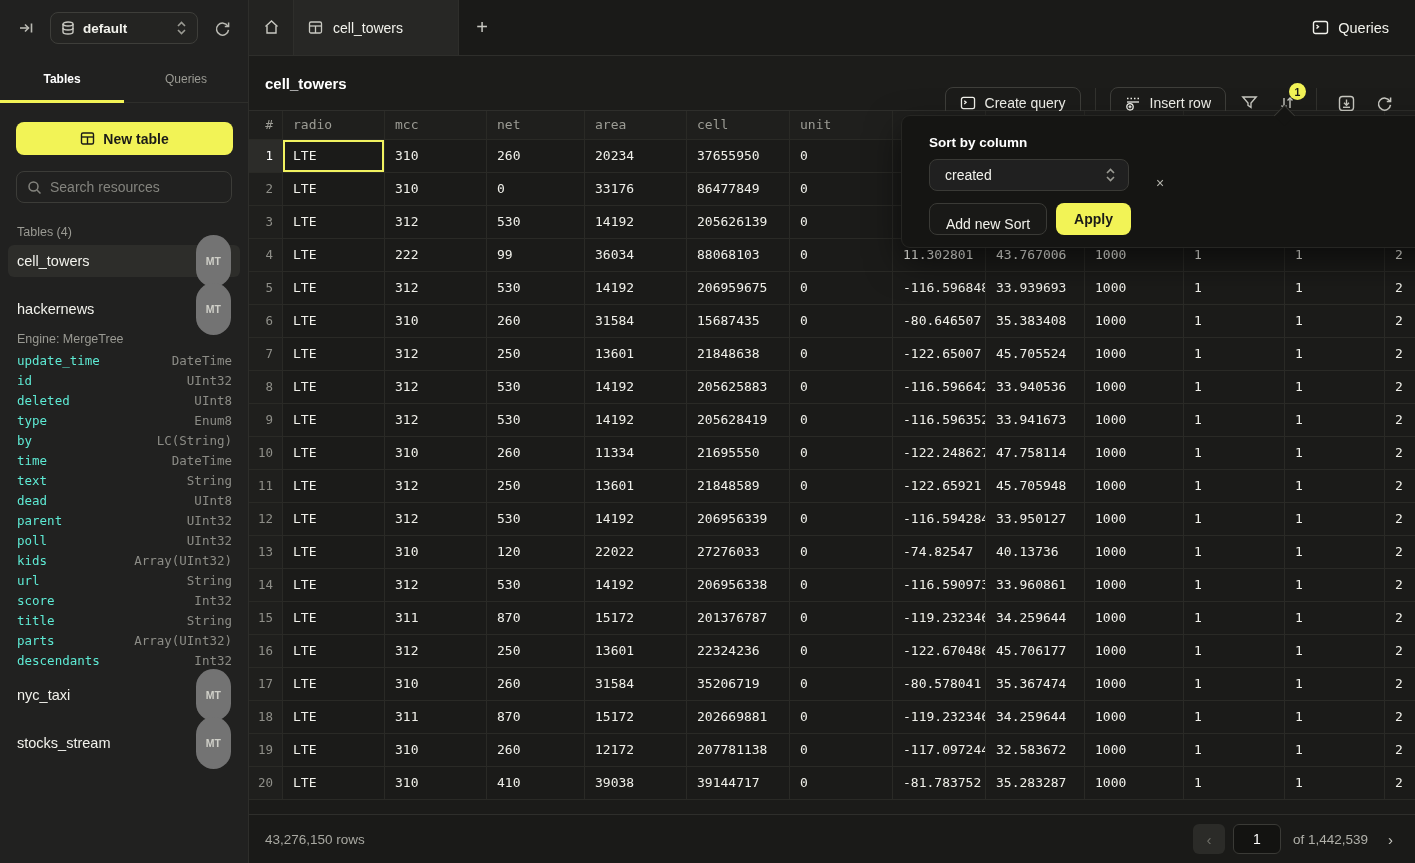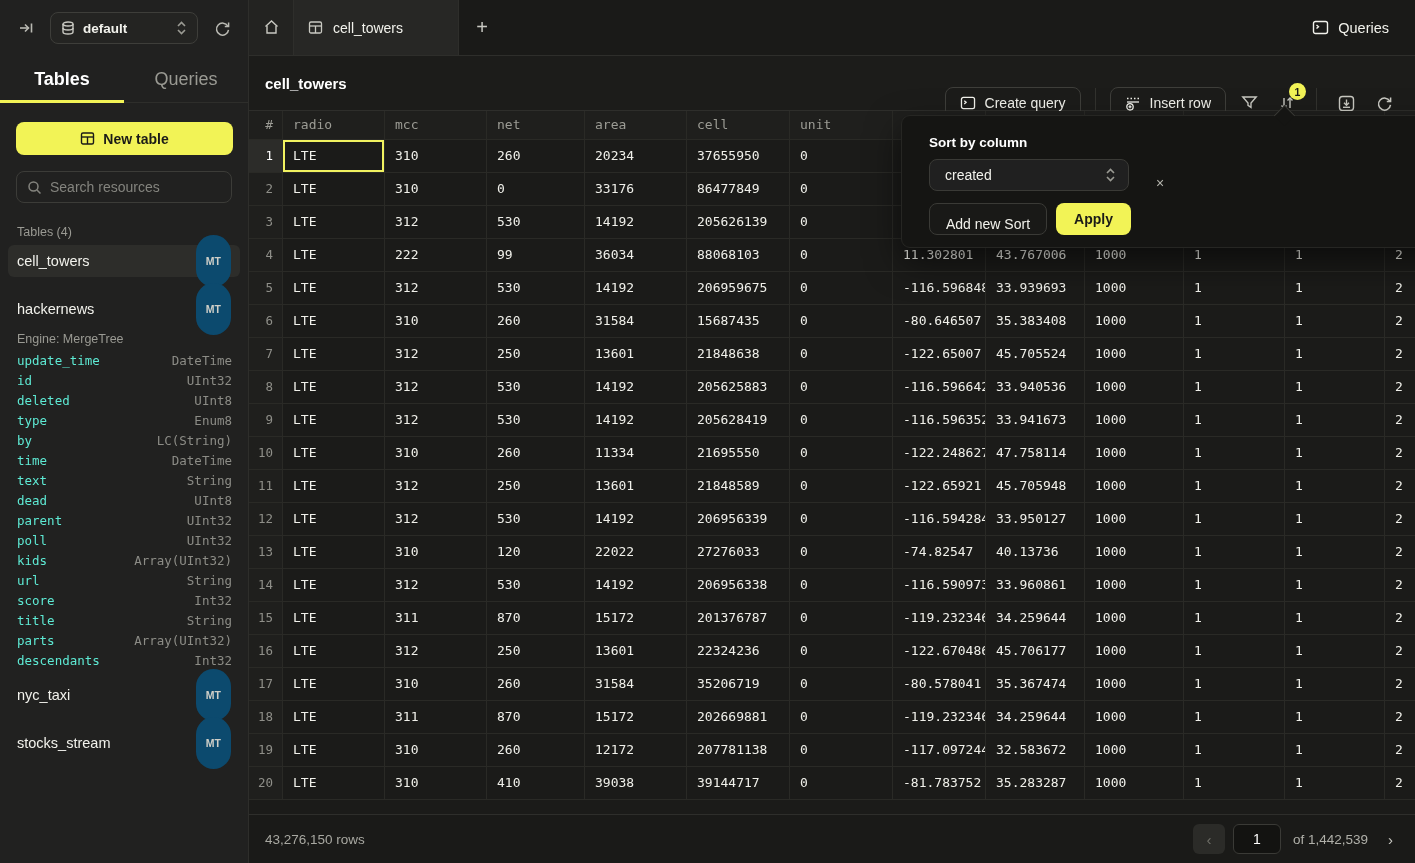--- a/index.html
+++ b/index.html
@@ -15,38 +15,38 @@
   .sidebar { position:absolute; left:0; top:0; width:249px; height:863px;
     background:#212120; border-right:1px solid #2e2e2b; z-index:2; }
   .sidebar-top { height:56px; display:flex; align-items:center; padding:0 12px; gap:10px; }
   .icon-btn { background:none; border:none; color:#b9b9b2; cursor:pointer;
     display:flex; align-items:center; justify-content:center; width:28px; height:28px; }
   .db-select { flex:1; height:32px; border:1px solid #3e3e3a; border-radius:8px;
     display:flex; align-items:center; gap:8px; padding:0 10px; background:#242422; cursor:pointer; }
   .db-select .label { font-size:13.5px; font-weight:700; color:#f2f2ec; flex:1; }
   .sidebar-tabs { height:47px; display:flex; border-bottom:1px solid #2e2e2b; position:relative; }
   .s-tab { flex:1; display:flex; align-items:center; justify-content:center;
-    font-size:18px; color:#9a9a93; cursor:pointer;text-align:right; }
+    font-size:12px; color:#9a9a93; cursor:pointer;text-align:right; }
   .s-tab.active { color:#ffffff; font-weight:700; }
   .s-tab-underline { position:absolute; left:0; bottom:-1px; width:124px; height:3px; background:#f2f356; }
   .new-table-btn { display:flex; align-items:center; justify-content:center; gap:8px;
     margin:19px 16px 0 16px; width:217px; height:33px; background:#f2f356; color:#1b1b17;
     border:none; border-radius:8px; font-size:14px; font-weight:700; cursor:pointer;
     font-family:"Liberation Sans", sans-serif; }
   .search-box { margin:16px 16px 0 16px; height:32px; border:1px solid #3c3c38; border-radius:8px;
     display:flex; align-items:center; gap:8px; padding:0 10px; }
   .search-box input { flex:1; background:transparent; border:none; outline:none;
     color:#e8e8e2; font-size:14px; font-family:"Liberation Sans", sans-serif; }
   .search-box input::placeholder { color:#84847e; }
   .section-title { margin:22px 0 6px 17px; font-size:12.5px; color:#9a9a93; }
   .tbl-item { margin:2px 8px 0 8px; height:32px; border-radius:6px; display:flex;
     align-items:center; padding:0 9px 0 9px; cursor:pointer; }
   .tbl-item.selected { background:#2d2d2a; }
   .tbl-item .tname { flex:1; font-size:14.5px; font-weight:500; color:#f2f2ec; }
-  .badge-mt { background:#0c4a6e; color:#cfcfc8; font-size:10.5px; font-weight:600;
+  .badge-mt { background:#737373; color:#cfcfc8; font-size:10.5px; font-weight:600;
     padding:20px 10px; border-radius:999px; }
   .engine-line { margin:7px 0 5px 17px; font-size:12.5px; color:#9a9a93; }
   .col-defs { margin:4px 16px 8px 17px; font-family:"DejaVu Sans Mono", monospace; font-size:12.5px; }
   .col-def { display:flex; justify-content:space-between; height:20px; line-height:20px; }
   .col-def .cname { color:#5eead4; }
   .col-def .ctype { color:#8c8c86; }
   .gap-sm { height:14px; }
 
   
   .main { position:absolute; left:249px; top:0; width:1166px; height:863px; background:#1b1b19; }

